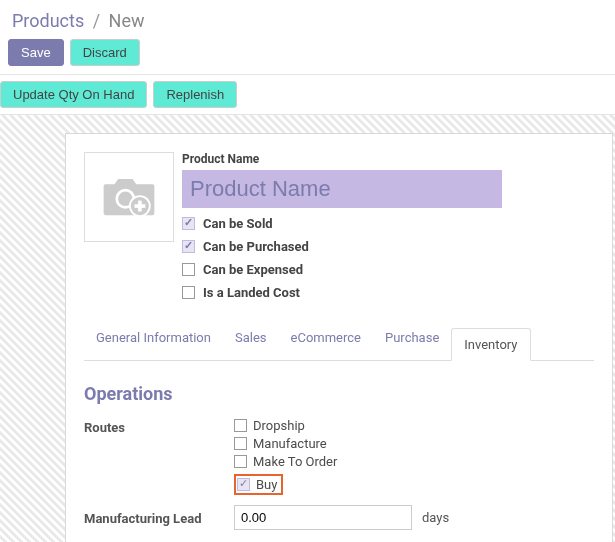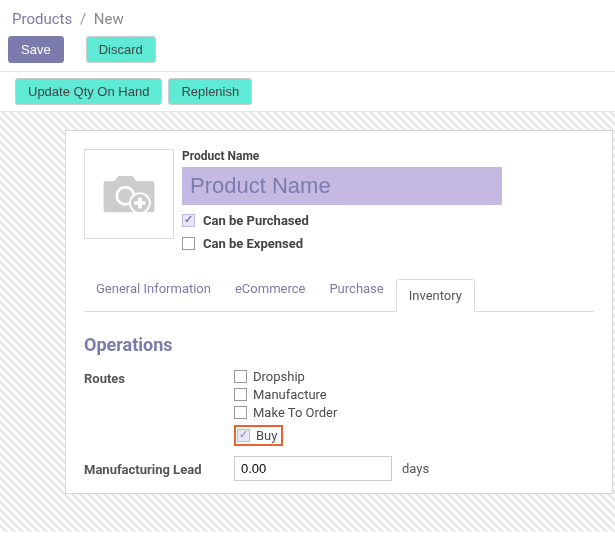--- a/index.html
+++ b/index.html
@@ -1,24 +1,24 @@
 <!DOCTYPE html>
 <html><head>
 <meta charset="utf-8">
 <style>
 * { box-sizing: border-box; margin: 0; padding: 0; }
 body { font-family: -apple-system, BlinkMacSystemFont, "Segoe UI", Roboto, Helvetica, Arial, sans-serif; font-size: 13px; color: #4c4c4c; background: #fff; width: 615px; }
-.breadcrumb { padding: 10px 12px 8px; font-size: 15px; }
+.breadcrumb { padding: 10px 12px 8px; font-size: 18px; }
 .breadcrumb a { color: #7c7bad; text-decoration: none; }
 .breadcrumb .sep { color: #999; margin: 0 4px; }
 .breadcrumb .current { color: #888; }
-.toolbar { padding: 0 8px 8px; display: flex; gap: 22px; }
+.toolbar { padding: 0 8px 8px; display: flex; gap: 6px; }
 .btn { display: inline-block; padding: 5px 12px; font-size: 13px; border: 1px solid #ccc; border-radius: 3px; background: #5eead4; cursor: pointer; color: #444; }
 .btn-primary { background: #7c7bad; border-color: #7c7bad; color: #fff; }
-.secondary-toolbar { border-top: 1px solid #e5e5e5; border-bottom: 1px solid #e5e5e5; padding: 6px 15px; display: flex; gap: 6px; }
+.secondary-toolbar { border-top: 1px solid #e5e5e5; border-bottom: 1px solid #e5e5e5; padding: 6px 0; display: flex; gap: 6px; }
 .hatched { background-image: linear-gradient(45deg, #e9e9e9 25%, transparent 25%, transparent 50%, #e9e9e9 50%, #e9e9e9 75%, transparent 75%, transparent); background-size: 8px 8px; padding: 18px 0 0 65px; min-height: 420px; }
 .form-sheet { background: #fff; border: 1px solid #d9d9d9; width: 548px; padding: 18px 18px 8px; }
 .top-row { display: flex; gap: 8px; }
 .img-box { width: 90px; height: 90px; border: 1px solid #ddd; display: flex; align-items: center; justify-content: center; cursor: pointer; flex-shrink: 0; }
 .camera-svg { width: 58px; height: 46px; fill: #ccc; }
 .title-block { flex: 1; }
 .pn-label { font-weight: bold; font-size: 12px; margin-bottom: 4px; color: #444; }
 .pn-input { width: 320px; font-size: 22px; padding: 6px 8px; border: none; background: #c5b9e3; color: #7c7bad; outline: none; }
 .pn-input::placeholder { color: #7c7bad; }
 .check-row { display: flex; align-items: center; gap: 8px; margin-top: 8px; font-weight: bold; color: #444; }
@@ -28,21 +28,21 @@
 .tabs { display: flex; margin-top: 22px; border-bottom: 1px solid #ddd; }
 .tab { padding: 8px 12px; color: #7c7bad; cursor: pointer; font-size: 13px; }
 .tab.active { border: 1px solid #ddd; border-bottom: 1px solid #fff; margin-bottom: -1px; color: #555; border-radius: 3px 3px 0 0; margin-top: 6px; }
 .tab-content { padding-top: 22px; }
 h2.ops { color: #7c7bad; font-size: 18px; font-weight: bold; margin-bottom: 14px; }
 .field-row { display: flex; align-items: flex-start; margin-bottom: 4px; }
 .field-label { width: 150px; font-weight: bold; color: #555; padding-top: 2px; }
 .field-value { flex: 1; }
 .route-row { display: flex; align-items: center; gap: 6px; margin-bottom: 3px; }
 .highlight-box { border: 2px solid #e56430; padding: 1px 4px 1px 1px; display: inline-flex; align-items: center; gap: 6px; margin-top: 2px; }
-.num-input { width: 158px; padding: 4px 6px; border: 1px solid #ccc; font-size: 13px; }
+.num-input { width: 178px; padding: 4px 6px; border: 1px solid #ccc; font-size: 13px; }
 .days-label { margin-left: 10px; color: #555; }
 </style>
 </head>
 <body>
 
 <div class="breadcrumb">
   <a href="#">Products</a>
   <span class="sep">/</span>
   <span class="current">New</span>
 </div>
@@ -70,31 +70,40 @@
           <rect x="42" y="28" width="4" height="12" fill="#fff"></rect>
           <rect x="38" y="32" width="12" height="4" fill="#fff"></rect>
         </svg>
       </div>
       <div class="title-block">
         <div class="pn-label">Product Name</div>
         <input class="pn-input" placeholder="Product Name" style="">
 
         <div class="check-row">
           <span class="chk accent"></span>
+          <span>Can be Sold</span>
+        </div>
+        <div class="check-row">
+          <span class="chk accent"></span>
           <span>Can be Purchased</span>
         </div>
         <div class="check-row">
           <span class="chk"></span>
           <span>Can be Expensed</span>
         </div>
+        <div class="check-row">
+          <span class="chk"></span>
+          <span>Is a Landed Cost</span>
+        </div>
       </div>
     </div>
 
     <div class="tabs">
       <div class="tab">General Information</div>
+      <div class="tab">Sales</div>
       <div class="tab">eCommerce</div>
       <div class="tab">Purchase</div>
       <div class="tab active">Inventory</div>
     </div>
 
     <div class="tab-content">
       <h2 class="ops">Operations</h2>
 
       <div class="field-row">
         <div class="field-label">Routes</div>

